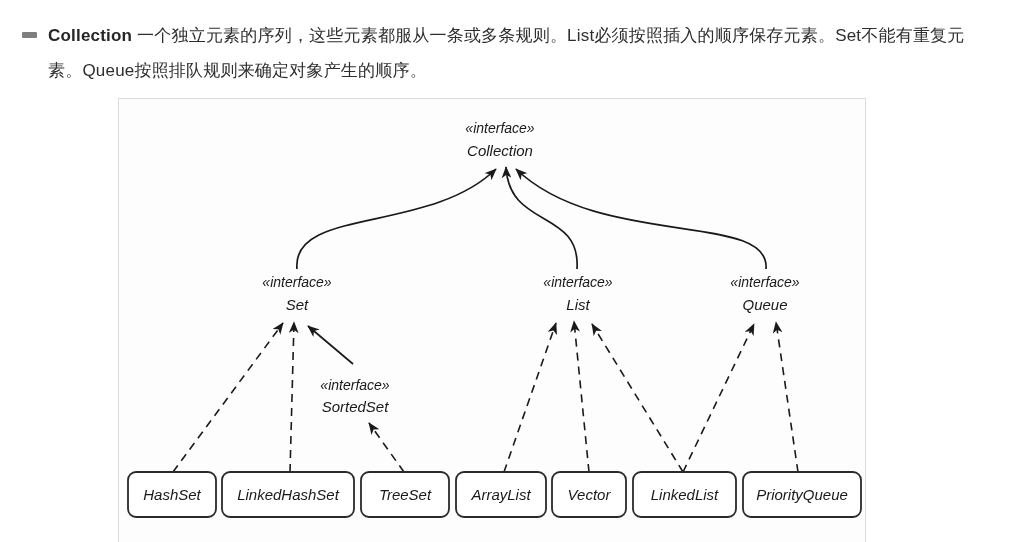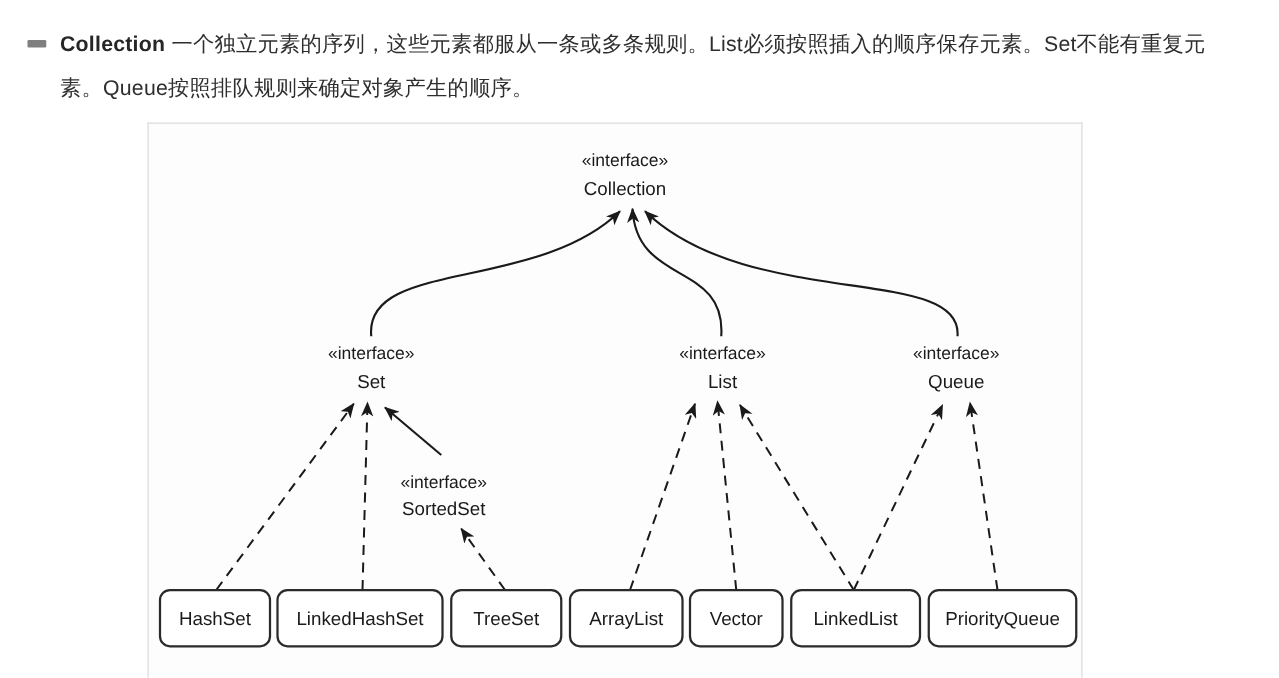--- a/index.html
+++ b/index.html
@@ -26,20 +26,21 @@
     width: 950px; letter-spacing: 0.2px;
   }
   .intro-lead { font-weight: 700; color: #262626; }
 
   
   .diagram-panel {
     position: absolute; left: 118px; top: 98px;
     width: 746px; height: 444px;
     border: 1px solid #dcdcdc; border-bottom: none;
     background: #fdfdfd;
+    font-style: italic;
   }
   .diagram-svg { display: block; }
 
   .edge { fill: none; stroke: #1a1a1a; stroke-width: 1.7px; }
   .edge.dashed { stroke-dasharray: 8 6; stroke-width: 1.6px; }
   .node-box { fill: #ffffff; stroke: #2a2a2a; stroke-width: 1.8px; }
   .node-label, .iface-name, .iface-stereo {
     fill: #1a1a1a; text-anchor: middle;
     font-family: "Liberation Sans", "DejaVu Sans", sans-serif;
   }

